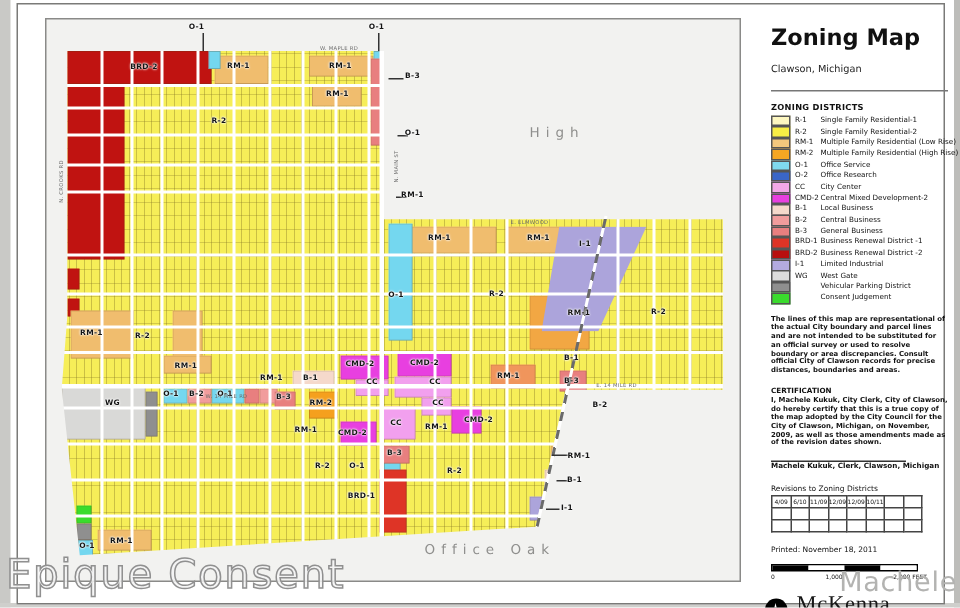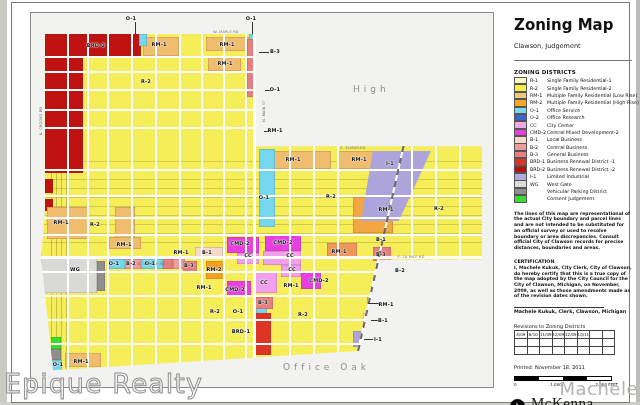--- a/index.html
+++ b/index.html
@@ -239,21 +239,21 @@
         <span class="rlab vert" style="left: 233px; top: 98px;">N. MAIN ST</span>
         <span class="rlab vert" style="left: 10px; top: 108px;">N. CROOKS RD</span>
       </div>
 
     <div class="neighbor" style="left:322px;top:71px;">High</div>
     <div class="neighbor" style="left:252px;top:349px;">Office Oak</div>
   </div>
 
   <div class="panel">
     <div class="p-title">Zoning Map</div>
-    <div class="p-sub">Clawson, Judgement</div>
+    <div class="p-sub">Clawson, Michigan</div>
     <hr class="p-hr">
     <div class="leg-head">ZONING DISTRICTS</div>
     <div class="legend" id="legend">
         <div class="leg-row">
           <span class="leg-sw" style="background: rgb(253, 247, 192);"></span>
           <span class="leg-code">R-1</span>
           <span class="leg-lab">Single Family Residential-1</span>
         </div>
         <div class="leg-row">
           <span class="leg-sw" style="background: rgb(248, 238, 69);"></span>
@@ -394,14 +394,14 @@
       <div class="firm-logo"></div>
       <div class="firm-text">
         <div class="firm-name">McKenna</div>
 
       </div>
     </div>
   </div>
 
 </div>
 
-<div class="wm-left">Epique Realty</div>
+<div class="wm-left">Epique Consent</div>
 <div class="wm-right">Machele</div>
 
 </body></html>

